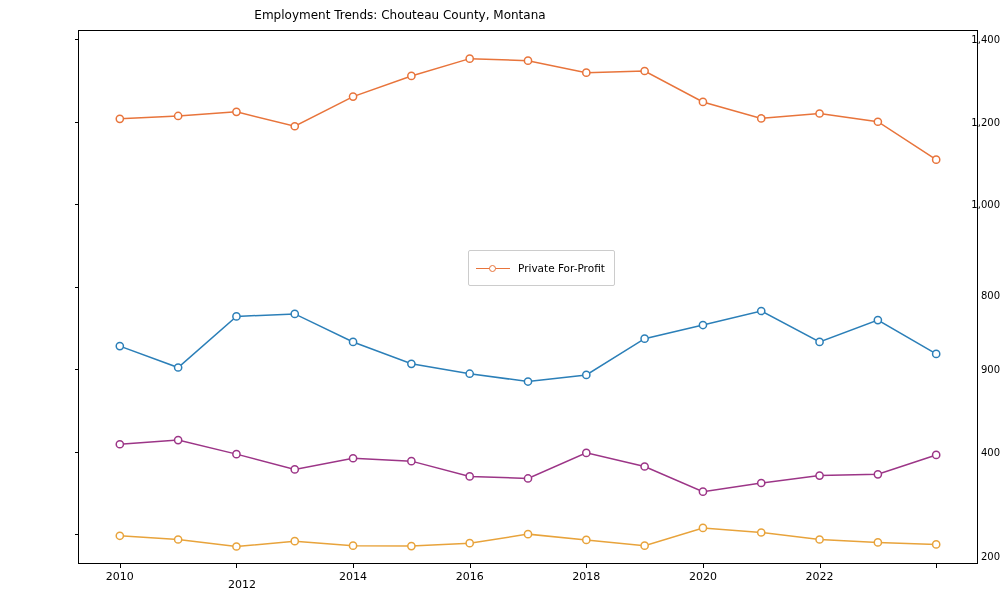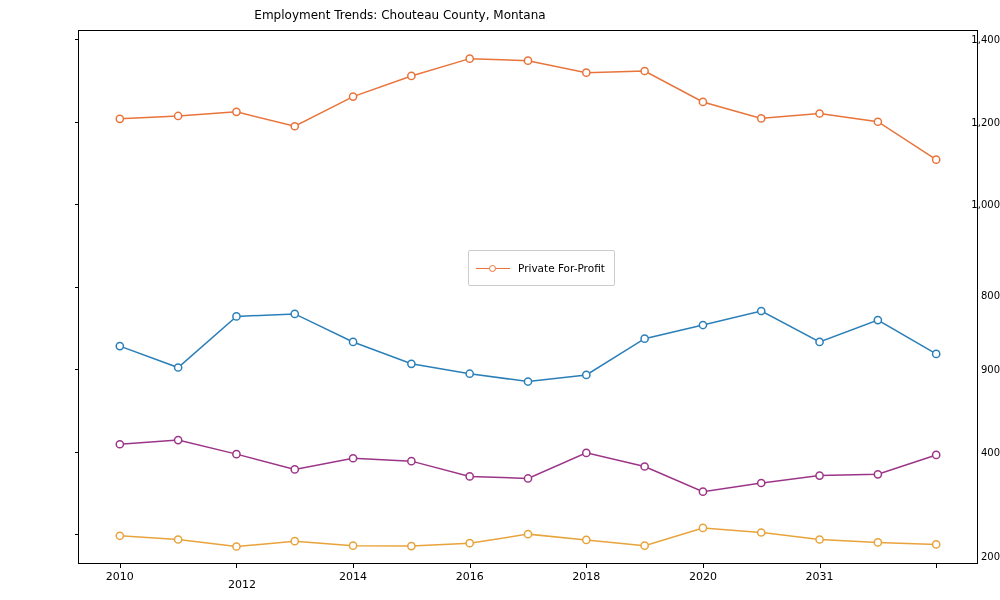--- a/index.html
+++ b/index.html
@@ -148,21 +148,21 @@
       <div class="xtick-label" style="left: 242px; margin-top: 8px;">2012</div>
       <div class="xtick-mark" style="left: 236.442px;"></div>
       <div class="xtick-label" style="left: 353.065px;">2014</div>
       <div class="xtick-mark" style="left: 353.065px;"></div>
       <div class="xtick-label" style="left: 469.688px;">2016</div>
       <div class="xtick-mark" style="left: 469.688px;"></div>
       <div class="xtick-label" style="left: 586.312px;">2018</div>
       <div class="xtick-mark" style="left: 586.312px;"></div>
       <div class="xtick-label" style="left: 702.935px;">2020</div>
       <div class="xtick-mark" style="left: 702.935px;"></div>
-      <div class="xtick-label" style="left: 819.558px;">2031</div>
+      <div class="xtick-label" style="left: 819.558px;">2022</div>
       <div class="xtick-mark" style="left: 819.558px;"></div>
       <div class="xtick-label" style="left: 960px; margin-top: 44px;">2024</div>
       <div class="xtick-mark" style="left: 936.182px;"></div>
     </div>
 
   <div id="plot-area">
     <svg id="plot-svg" width="898" height="532">
         <g>
           <polyline points="40.82,87.84 99.13,84.96 157.44,80.83 215.75,95.27 274.06,65.57 332.38,44.95 390.69,27.63 449.00,29.69 507.31,41.65 565.62,40.00 623.94,70.93 682.25,87.43 740.56,82.48 798.87,90.73 857.18,128.67" fill="none" stroke="#e8743b" stroke-width="1.5"></polyline>
           <circle cx="40.82" cy="87.84" r="3.6" fill="#ffffff" stroke="#e8743b" stroke-width="1.5"></circle>

